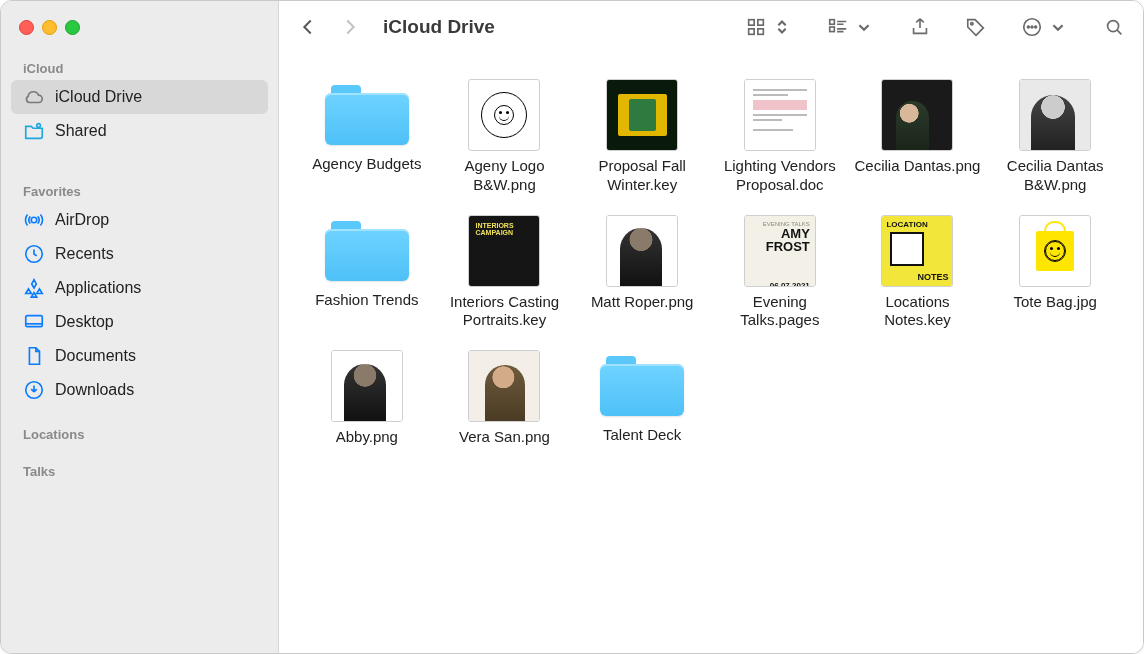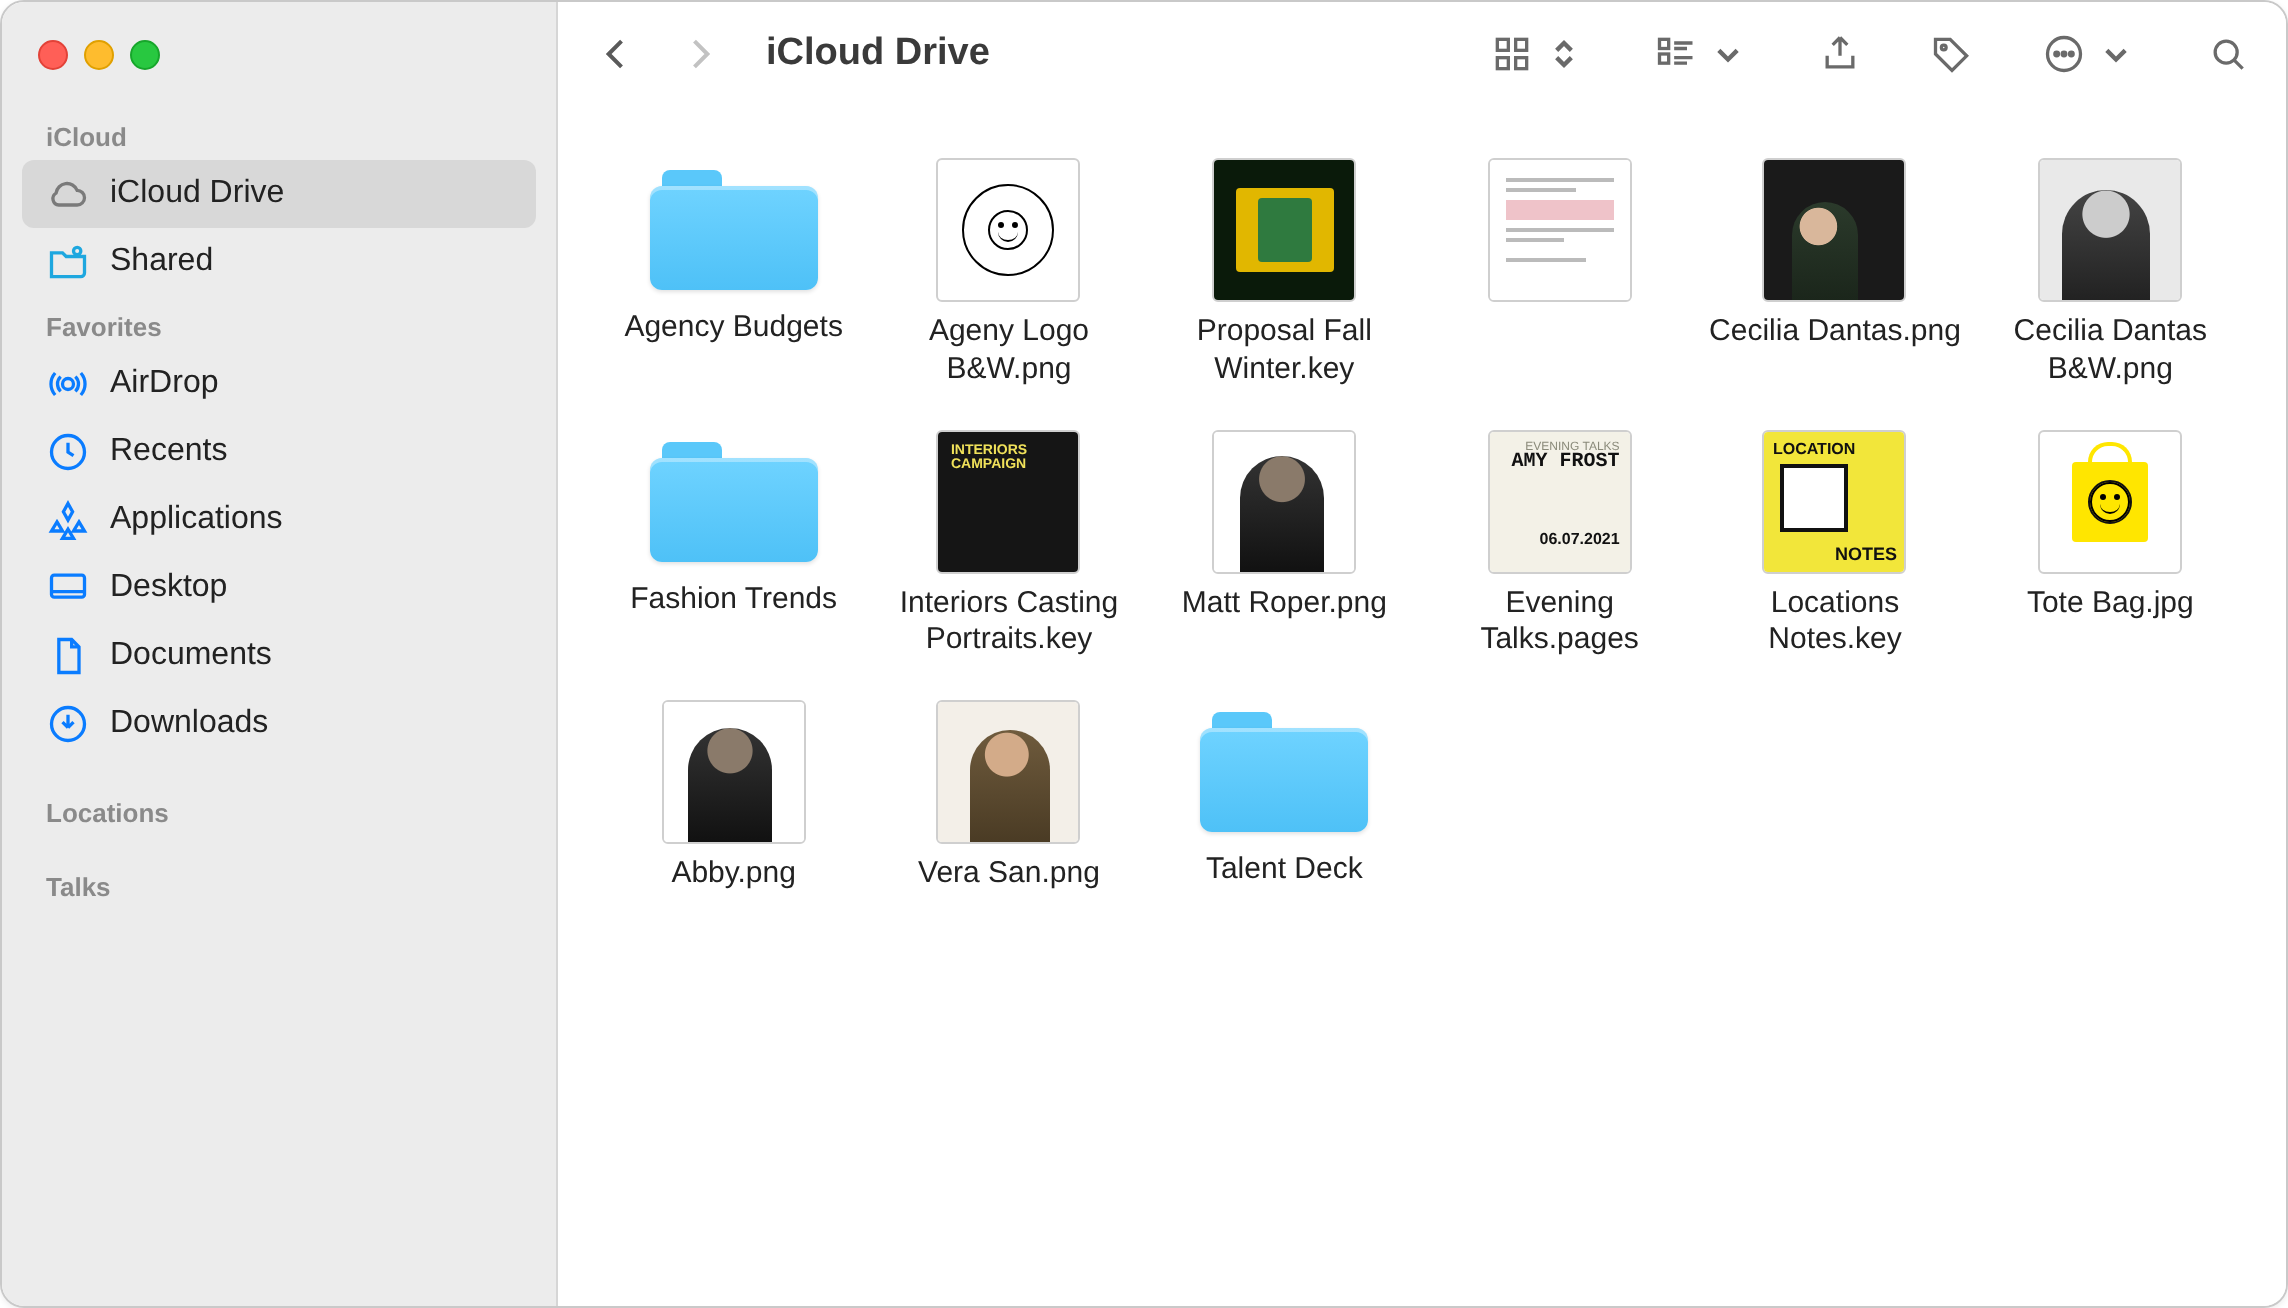--- a/index.html
+++ b/index.html
@@ -112,21 +112,21 @@
     .bw-photo .fig { position:absolute; bottom:0; left:16%; width:62%; height:78%; background:radial-gradient(circle at 50% 22%, #ccc 0 24%, transparent 25%), linear-gradient(#444,#222); border-radius:26px 26px 0 0;}
     .doc-thumb { background:#fff; width:100%; height:100%; position:relative; padding:6px;}
     .doc-thumb .line{height:2px;background:#bbb;margin:3px 2px;}
     .doc-thumb .band{height:10px;background:#efc3c9;margin:4px 2px;}
     .key-dark { background:#151515; color:#f0e15a; width:100%; height:100%; padding:6px; font-size:7px; font-weight:700; text-align:left;}
     .green-frame{ width:100%;height:100%;background:#0a1a0a;display:flex;align-items:center;justify-content:center;}
     .green-frame .inner{ width:70%;height:60%;background:#e1b700;border-radius:2px;display:flex;align-items:center;justify-content:center;}
     .green-frame .p{width:55%;height:75%;background:#2f7a3f;border-radius:2px;}
     .talks{width:100%;height:100%;background:#f3f1e7;padding:5px;text-align:right;}
     .talks .t1{font-size:6px;color:#8a8a7a;}
-    .talks .t2{font-size:10px;font-weight:800;color:#111;line-height:1;font-family:Liberation Mono, monospace;}
+    .talks .t2{font-size:13px;font-weight:800;color:#111;line-height:1;}
     .talks .t3{font-size:8px;font-weight:700;color:#111;margin-top:28px;}
     .loc{width:100%;height:100%;background:#f2e63a;padding:4px;position:relative;font-weight:800;}
     .loc .a{font-size:8px;color:#111;position:absolute;top:4px;left:4px;text-align:right;}
     .loc .b{font-size:9px;color:#111;position:absolute;bottom:4px;right:4px;}
     .loc .pic{position:absolute;top:16px;left:8px;width:34px;height:34px;border:2px solid #111;background:#fff;}
     .tote{width:100%;height:100%;display:flex;align-items:center;justify-content:center;}
     .tote .bag{width:38px;height:40px;background:#ffe600;border-radius:2px;position:relative;display:flex;align-items:center;justify-content:center;}
     .tote .handle{position:absolute;top:-10px;left:8px;right:8px;height:14px;border:2px solid #ffe600;border-bottom:none;border-radius:10px 10px 0 0;}
     .tote .circ{width:22px;height:22px;border:1.5px solid #111;border-radius:50%;display:flex;align-items:center;justify-content:center;}
     .person-bw{width:100%;height:100%;background:#fff;position:relative;}
@@ -160,21 +160,21 @@
         <span class="ico">
           <svg viewBox="0 0 24 24" fill="none" stroke="#1ea7df" stroke-width="1.8">
               <path d="M3 7h6l2 2h10v9a2 2 0 0 1-2 2H3z"></path>
               <circle cx="17" cy="6" r="2"></circle>
             </svg>
         </span>
         <span>Shared</span>
       </li>
     </ul>
 
-    <div class="section-label" style="margin-top:0">Favorites</div>
+    <div class="section-label" style="margin-top:28px">Favorites</div>
     <ul class="sidebar-list">
       <li class="sidebar-item">
         <span class="ico">
           <svg viewBox="0 0 24 24" fill="none" stroke="#0a7cff" stroke-width="1.8">
               <circle cx="12" cy="12" r="3"></circle>
               <path d="M5 18a9 9 0 0 1 0-12M19 6a9 9 0 0 1 0 12M8 16a5.5 5.5 0 0 1 0-8M16 8a5.5 5.5 0 0 1 0 8"></path>
             </svg>
         </span>
         <span>AirDrop</span>
       </li>
@@ -332,20 +332,21 @@
             <div class="thumb">
               <div class="doc-thumb">
                 <div class="line"></div>
                 <div class="line" style="width:60%"></div>
                 <div class="band"></div>
                 <div class="line"></div>
                 <div class="line" style="width:50%"></div>
                 <div class="line" style="width:70%;margin-top:8px"></div>
               </div>
             </div>
+            <div class="label">Lighting Vendors Proposal.doc</div>
           </div>
           <div class="item">
             <div class="thumb">
               <div class="dark-photo">
                 <div class="fig"></div>
               </div>
             </div>
             <div class="label">Cecilia Dantas.png</div>
           </div>
           <div class="item">

